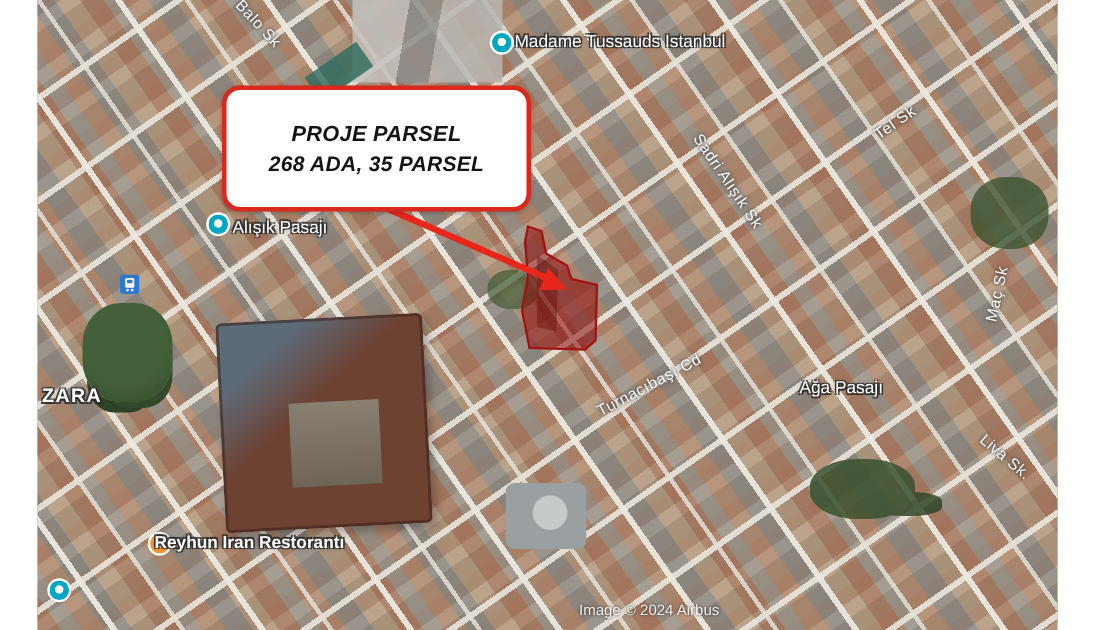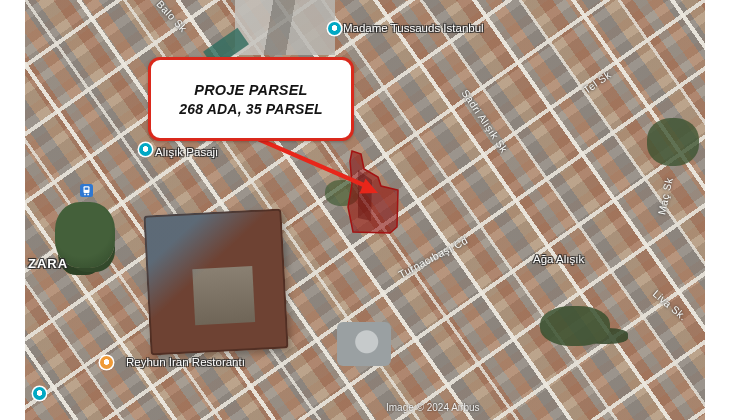--- a/index.html
+++ b/index.html
@@ -102,22 +102,22 @@
       <rect x="3.5" y="2.3" width="6" height="6.6" rx="1" fill="#ffffff"></rect>
       <rect x="4.7" y="3.5" width="3.6" height="2.3" fill="#2e78d2"></rect>
       <circle cx="5" cy="10.4" r="0.9" fill="#ffffff"></circle>
       <circle cx="8.1" cy="10.4" r="0.9" fill="#ffffff"></circle>
     </svg>
   </span>
 
   <span class="poi-label" style="left:343px;top:22px;">Madame Tussauds Istanbul</span>
   <span class="poi-label" style="left:155px;top:146px;">Alışık Pasajı</span>
   <span class="poi-label brand-label" style="left:28px;top:256px;">ZARA</span>
-  <span class="poi-label" style="left:126px;top:356px;">Reyhun Iran Restorantı</span>
-  <span class="poi-label" style="left:533px;top:253px;">Ağa Alışık</span>
+  <span class="poi-label" style="left:103px;top:356px;font-weight:bold;">Reyhun Iran Restorantı</span>
+  <span class="poi-label" style="left:533px;top:253px;">Ağa Pasajı</span>
 
   <span class="street-label" style="left:172px;top:16px;transform:translate(-50%,-50%) rotate(47deg);">Balo Sk</span>
   <span class="street-label" style="left:485px;top:121px;transform:translate(-50%,-50%) rotate(56deg);">Sadri Alışık Sk</span>
   <span class="street-label" style="left:597px;top:82px;transform:translate(-50%,-50%) rotate(-35deg);">Tel Sk</span>
   <span class="street-label" style="left:665px;top:196px;transform:translate(-50%,-50%) rotate(-78deg);">Maç Sk</span>
   <span class="street-label" style="left:433px;top:257px;transform:translate(-50%,-50%) rotate(-28deg);">Turnacıbaşı Cd</span>
   <span class="street-label" style="left:670px;top:305px;transform:translate(-50%,-50%) rotate(40deg);">Liva Sk.</span>
 
   <span class="watermark" style="left:338px;top:402px;">Image © 2024 Airbus</span>
 

